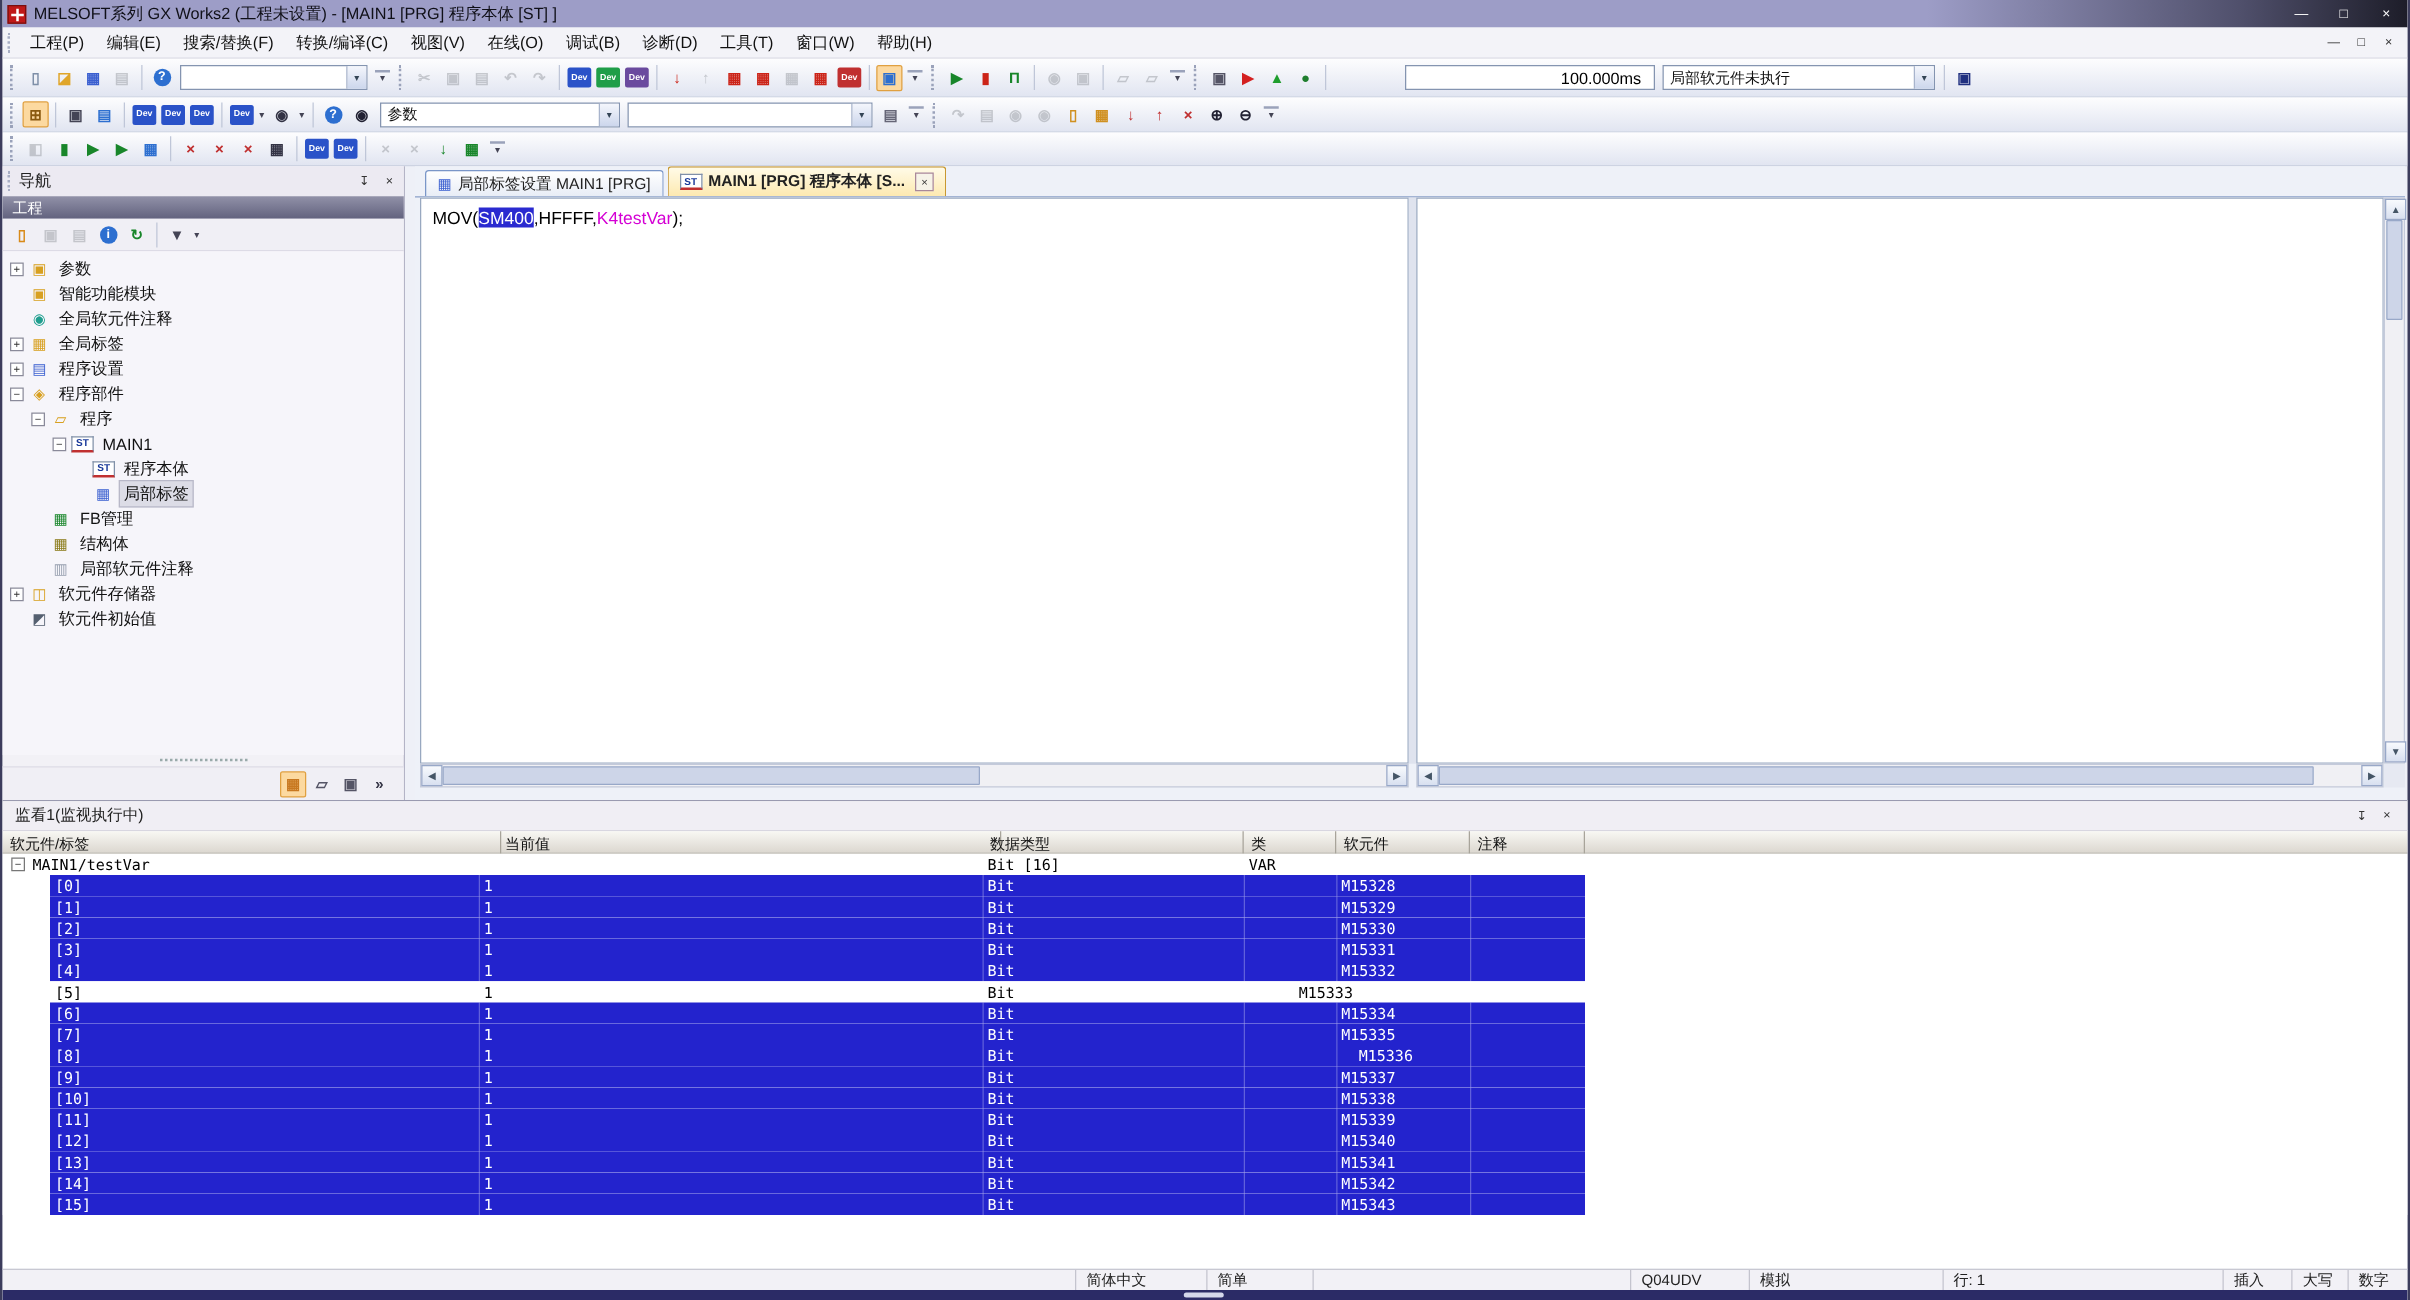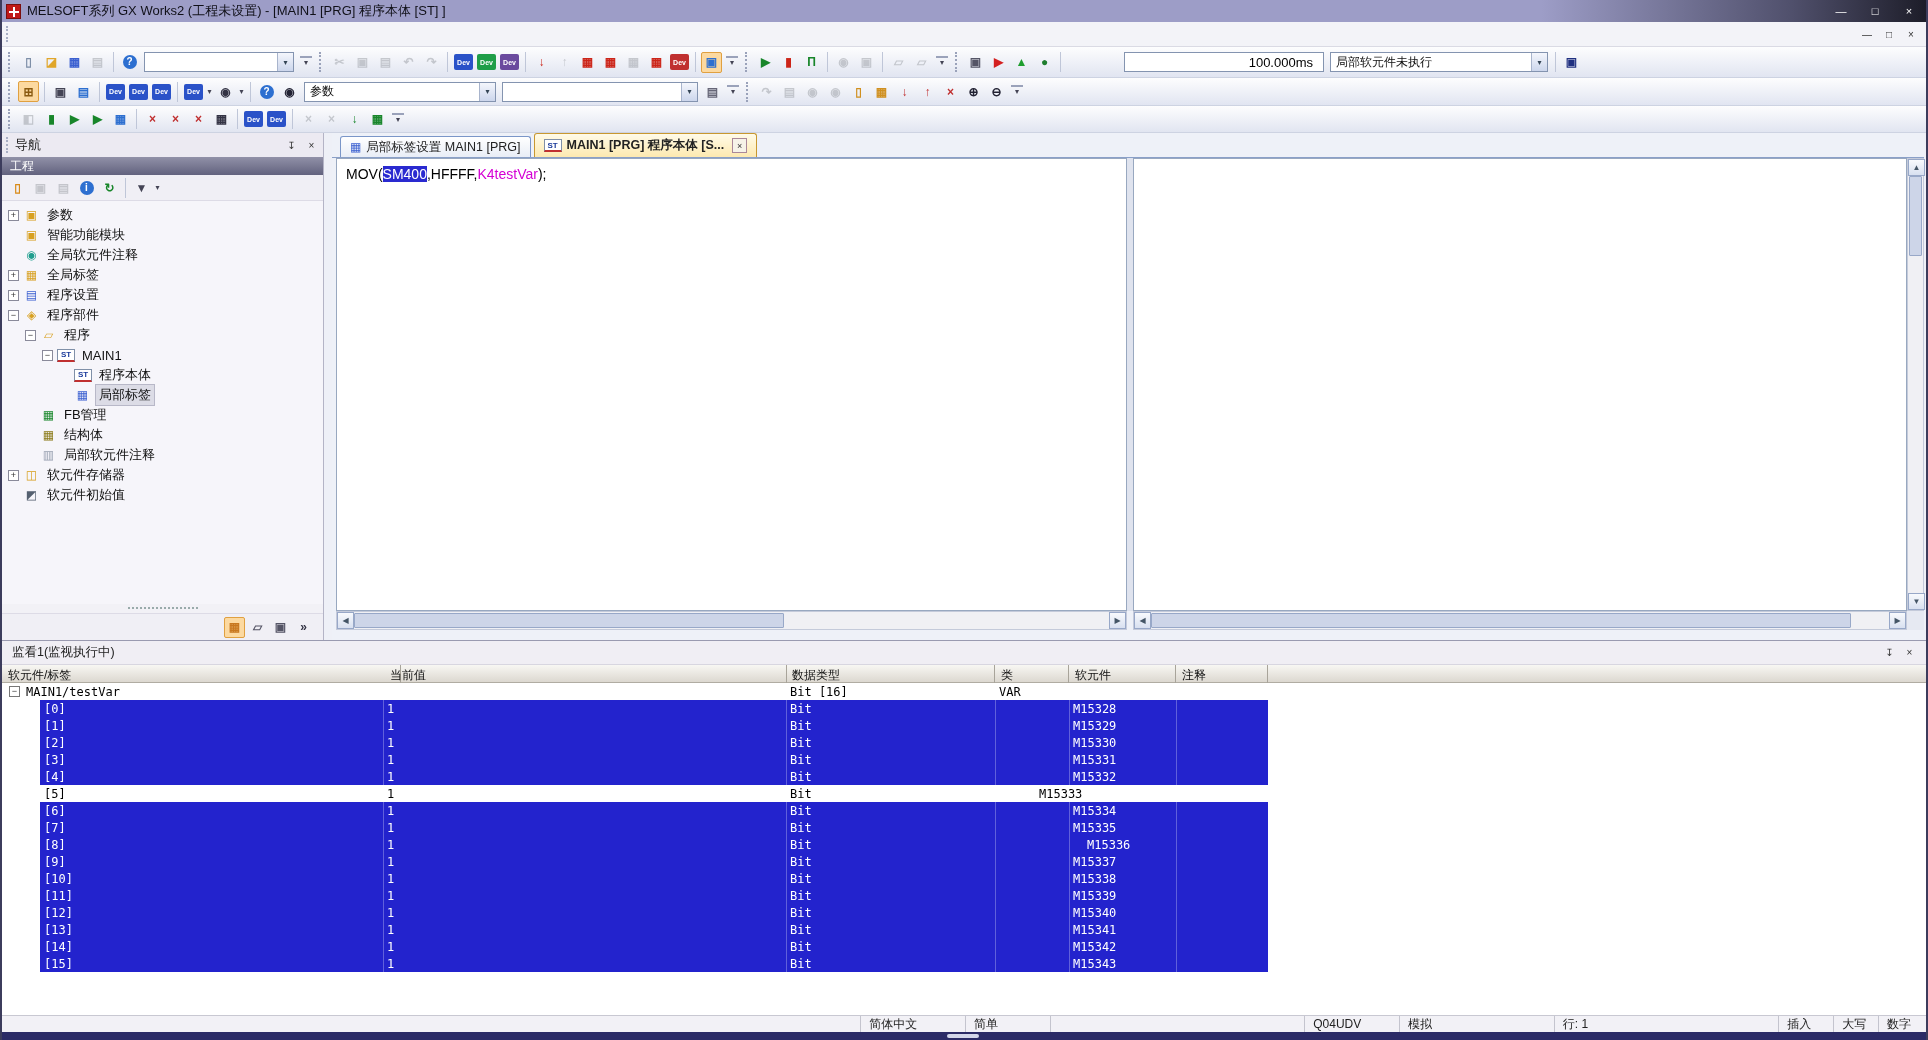--- a/index.html
+++ b/index.html
@@ -157,20 +157,33 @@
     <span>MELSOFT系列 GX Works2 (工程未设置) - [MAIN1 [PRG] 程序本体 [ST] ]</span>
     <div id="win-buttons">
         <div class="win-btn">—</div>
         <div class="win-btn">□</div>
         <div class="win-btn">×</div>
       </div>
   </div>
 
   <div id="menubar">
     <div class="bar-grip"></div>
+    <div id="menu-items">
+        <div class="menu-item">工程(P)</div>
+        <div class="menu-item">编辑(E)</div>
+        <div class="menu-item">搜索/替换(F)</div>
+        <div class="menu-item">转换/编译(C)</div>
+        <div class="menu-item">视图(V)</div>
+        <div class="menu-item">在线(O)</div>
+        <div class="menu-item">调试(B)</div>
+        <div class="menu-item">诊断(D)</div>
+        <div class="menu-item">工具(T)</div>
+        <div class="menu-item">窗口(W)</div>
+        <div class="menu-item">帮助(H)</div>
+      </div>
     <div id="mdi-buttons">
         <div class="mdi-btn">—</div>
         <div class="mdi-btn">□</div>
         <div class="mdi-btn">×</div>
       </div>
   </div>
 
   <div id="toolbars">
     <div class="tb-row" id="tb-row1">
         <div class="tb-grip"></div>
@@ -601,21 +614,21 @@
   </div>
 
   <div id="watch">
     <div id="watch-header">
       <span class="hdr-title">监看1(监视执行中)</span>
       <span class="hdr-btn">↧</span>
       <span class="hdr-btn" style="margin-right:8px;">×</span>
     </div>
     <div id="watch-colheader">
         <div class="wh-cell" style="left: 0px; width: 399px;">软元件/标签</div>
-        <div class="wh-cell" style="left: 382px; width: 403px;">当前值</div>
+        <div class="wh-cell" style="left: 396px; width: 403px;">当前值</div>
         <div class="wh-cell" style="left: 784px; width: 209px;">数据类型</div>
         <div class="wh-cell" style="left: 993px; width: 74px;">类</div>
         <div class="wh-cell" style="left: 1067px; width: 107px;">软元件</div>
         <div class="wh-cell" style="left: 1174px; width: 92px;">注释</div>
       </div>
     <div id="watch-rows">
         <div class="w-row">
           <div class="w-exp">−</div>
           <span class="w-cell" style="left: 24px;">MAIN1/testVar</span>
           <span class="w-cell" style="left: 788px;">Bit [16]</span>

